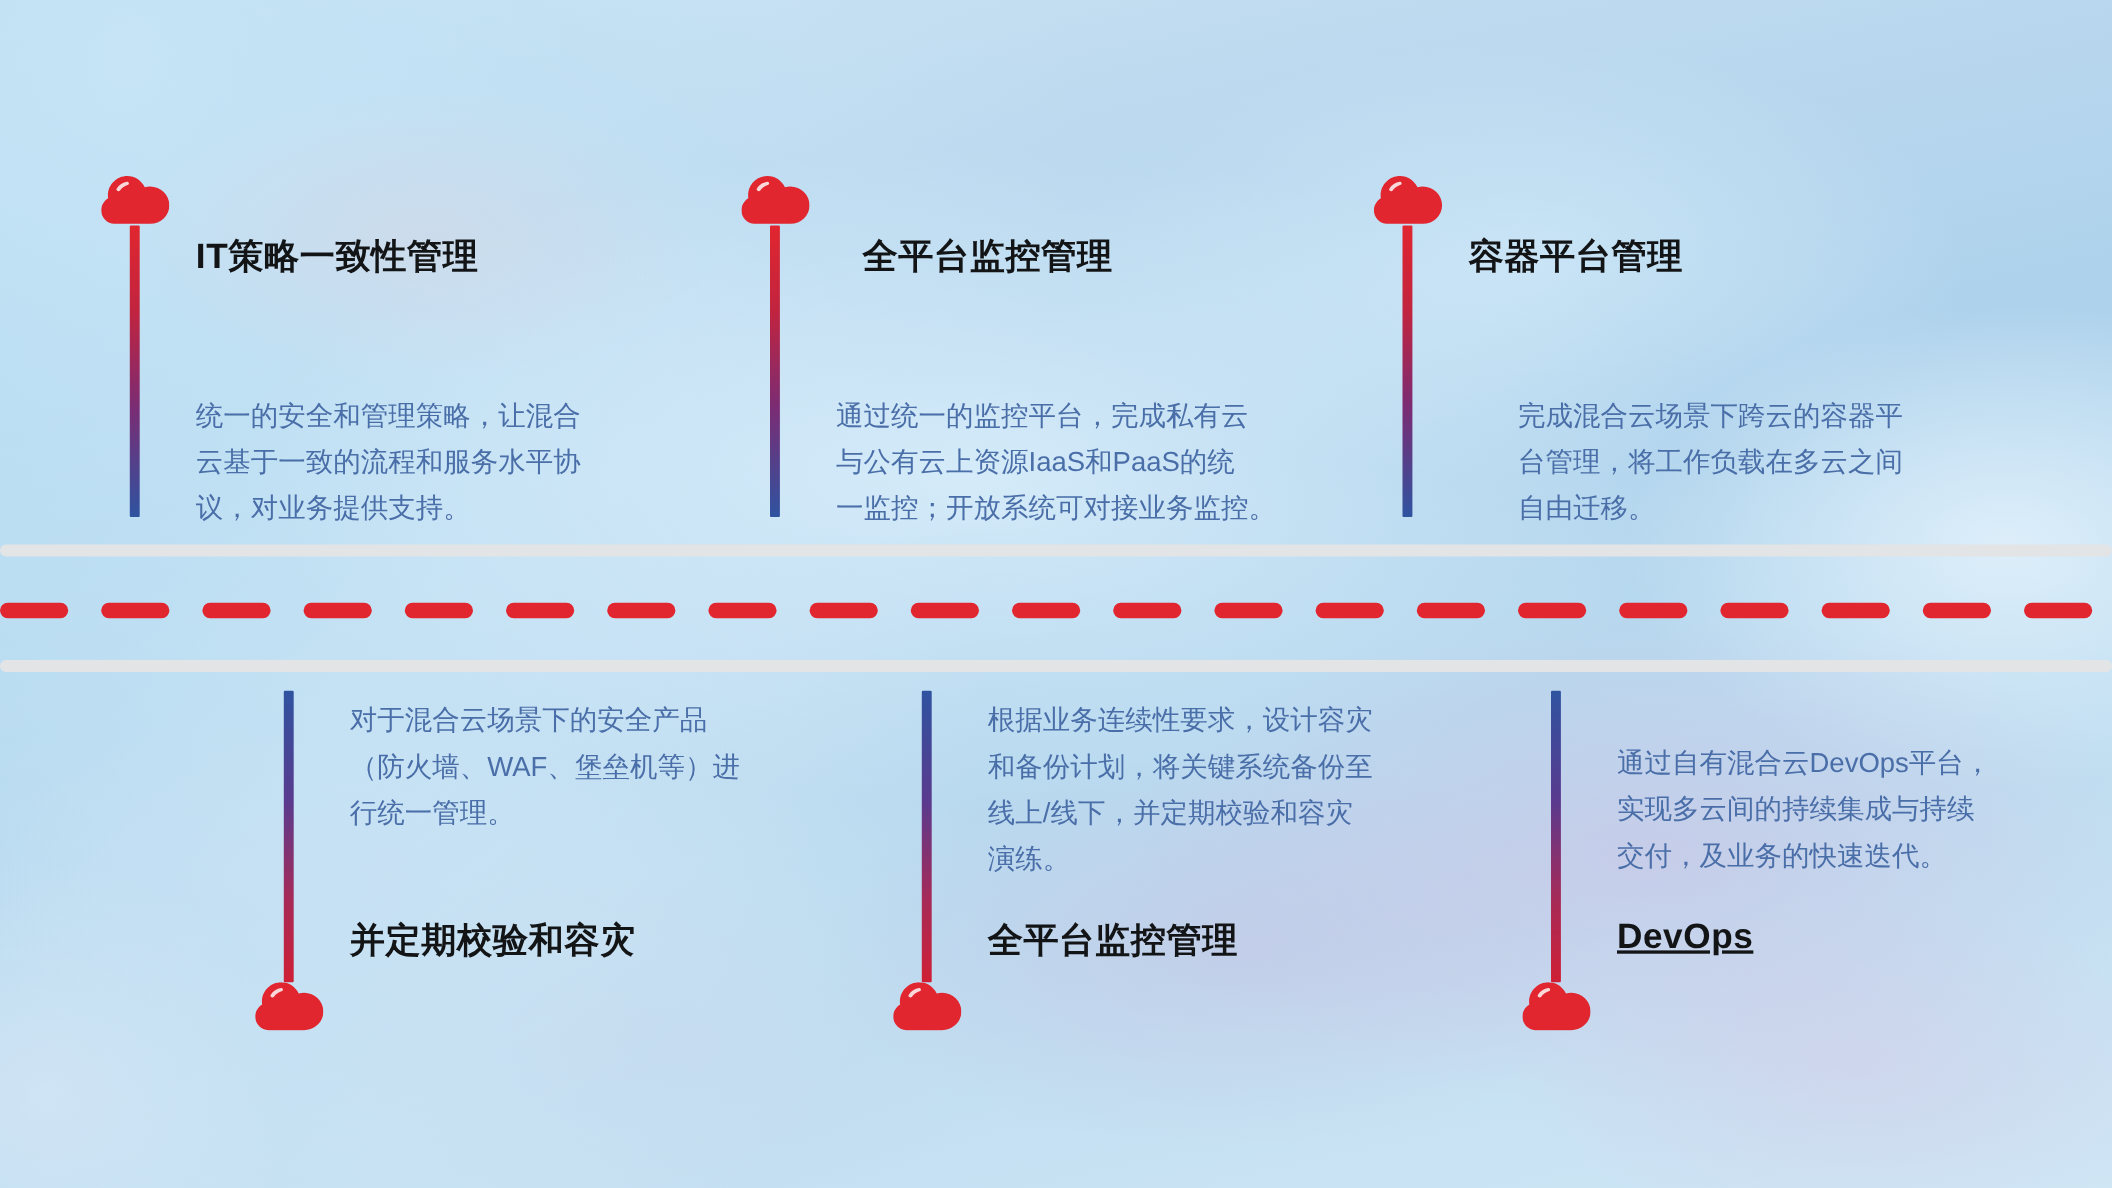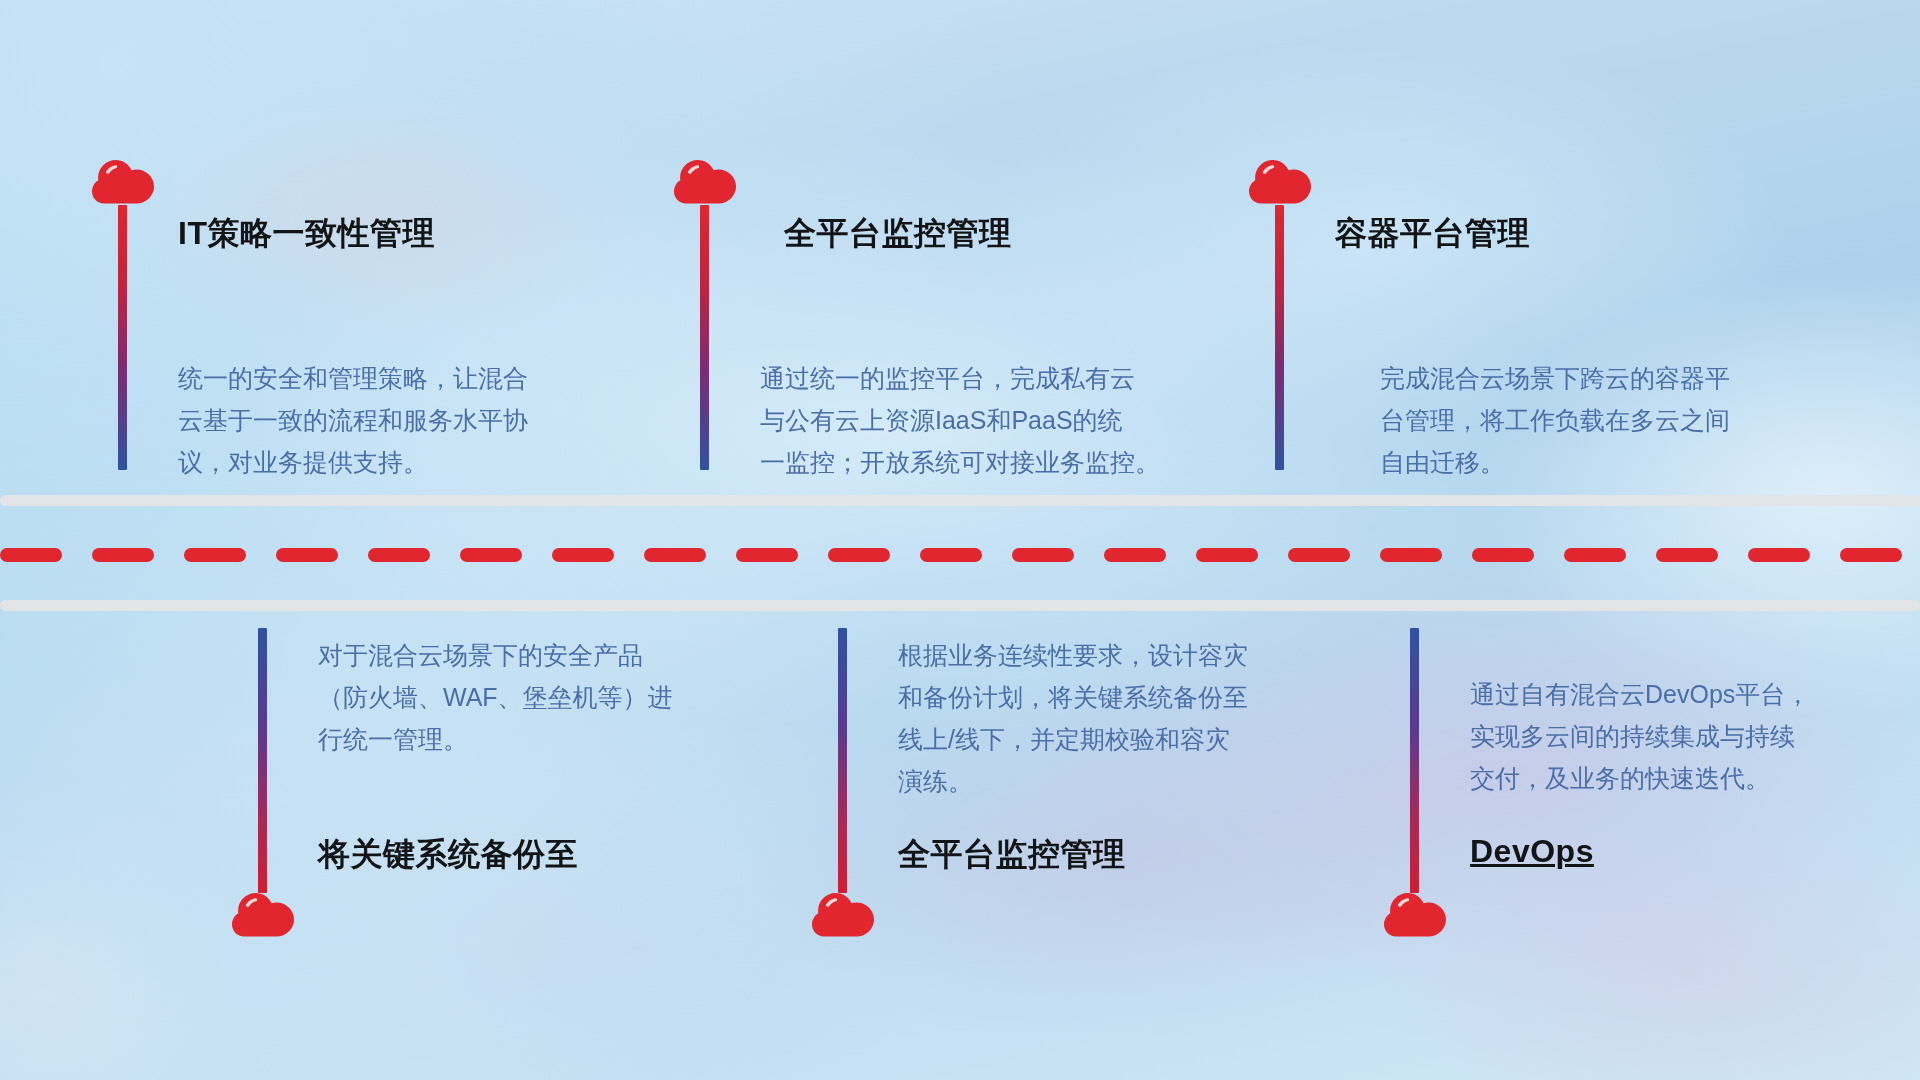--- a/index.html
+++ b/index.html
@@ -179,21 +179,21 @@
     <i class="dash-seg"></i>
     <i class="dash-seg"></i>
   </div>
   <div class="road road-solid" style="top:600px;"></div>
 
   <div class="col">
     <div class="bar bar-up" style="left:258px; top:628px; height:265px;"></div>
     <div class="body" style="left:318px; top:634px; width:430px;">对于混合云场景下的安全产品
 （防火墙、WAF、堡垒机等）进
 行统一管理。</div>
-    <div class="title" style="left:318px; top:833px;">将关键系统备份至</div>
+    <div class="title" style="left:318px; top:833px;">并定期校验和容灾</div>
     <div class="cloud" style="left:232px; top:893px;">
       <svg viewBox="0 0 62 44" xmlns="http://www.w3.org/2000/svg">
         <path d="M17.5 43.5h27c9.6 0 17.5-7.6 17.5-17 0-9.4-7.9-17-17.5-17-1.7 0-3.4.25-4.9.7C36.6 4.1 30.7 0 23.8 0 14 0 6.1 7.9 6.1 17.6c0 .9.07 1.8.2 2.6C2.5 22.6 0 26.6 0 31.2c0 6.8 5.4 12.3 12 12.3z" fill="#e1262f"></path>
         <path d="M14 11.5c2.1-3.4 5.6-5.7 9.6-6.3 1.5-.2 2.3 2.1.9 2.7-3.1.9-5.7 2.7-7.4 5.3-1 1.5-4 0-3.1-1.7z" fill="#ffffff" opacity="0.82"></path>
       </svg>
     </div>
   </div>
 
   <div class="col">
     <div class="bar bar-up" style="left:838px; top:628px; height:265px;"></div>

